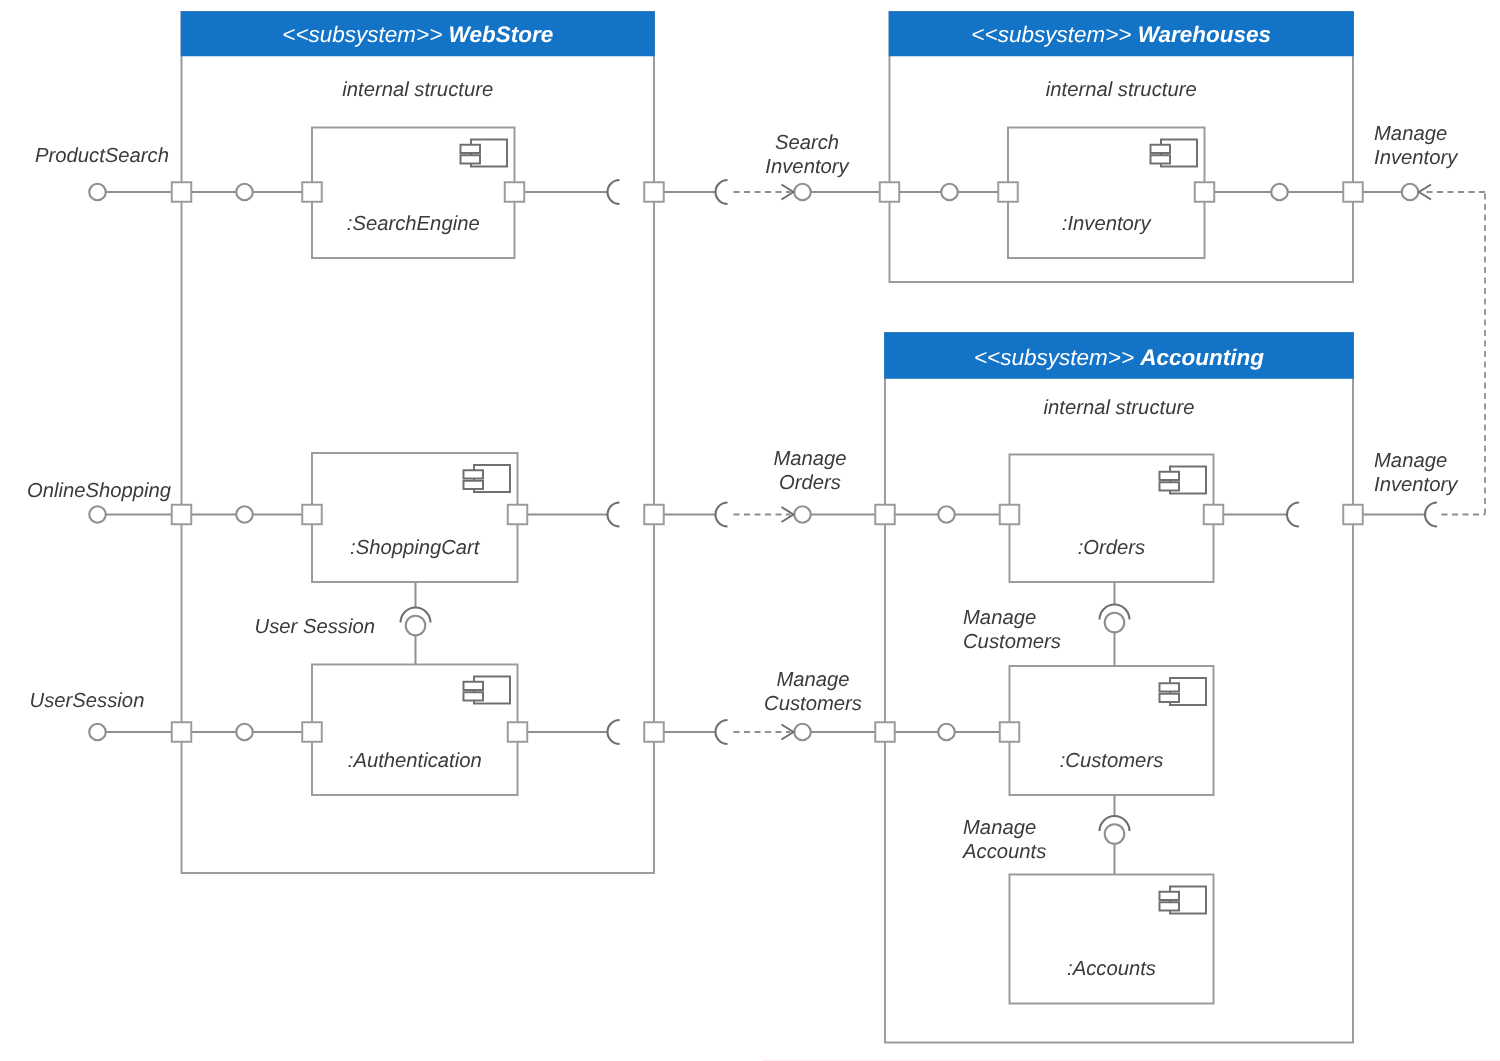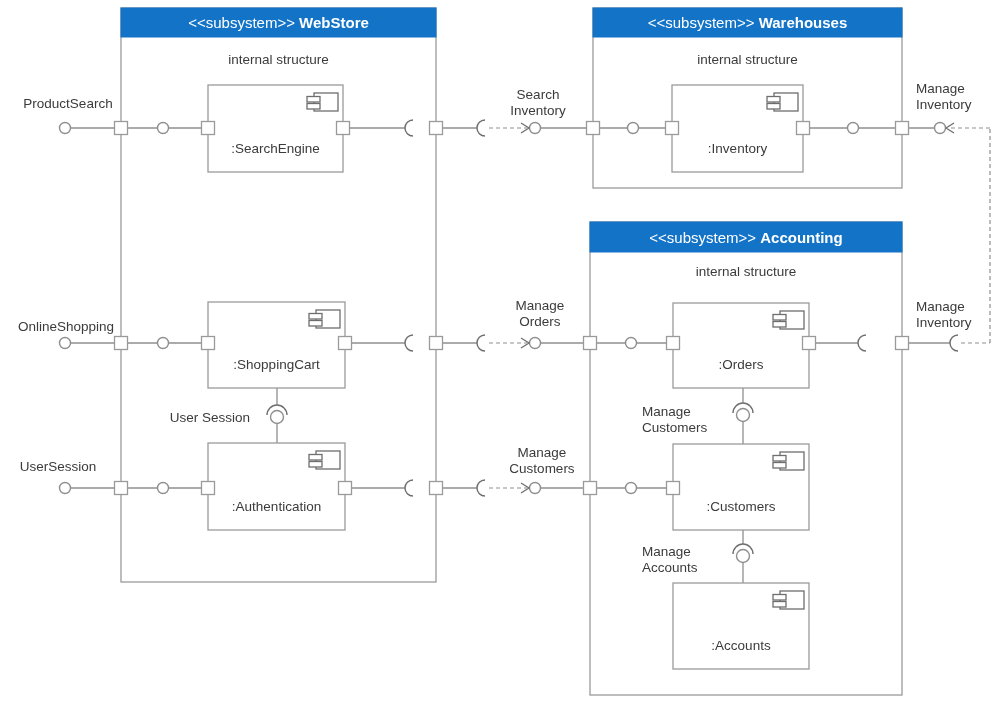--- a/index.html
+++ b/index.html
@@ -1,17 +1,17 @@
 <!DOCTYPE html>
 <html><head>
 <meta charset="utf-8">
 <style>
   html,body{margin:0;padding:0;background:#fff;}
   #canvas{position:relative;width:1000px;height:707px;background:#f9a8d4;overflow:hidden;
-          font-family:"Liberation Sans","DejaVu Sans",sans-serif;}
+          font-family:"Liberation Sans","DejaVu Sans",sans-serif;font-style:italic;}
   svg{display:block;}
   svg text{font-family:"Liberation Sans","DejaVu Sans",sans-serif;}
 </style>
 </head>
 <body>
 
 <div id="canvas">
     <svg width="1000" height="707" viewBox="0 0 1000 707">
       <rect x="0" y="0" width="1000" height="707" fill="#ffffff"></rect>
       <rect x="121" y="8" width="315" height="574" fill="#ffffff" stroke="#9a9a9a" stroke-width="1.3"></rect>

